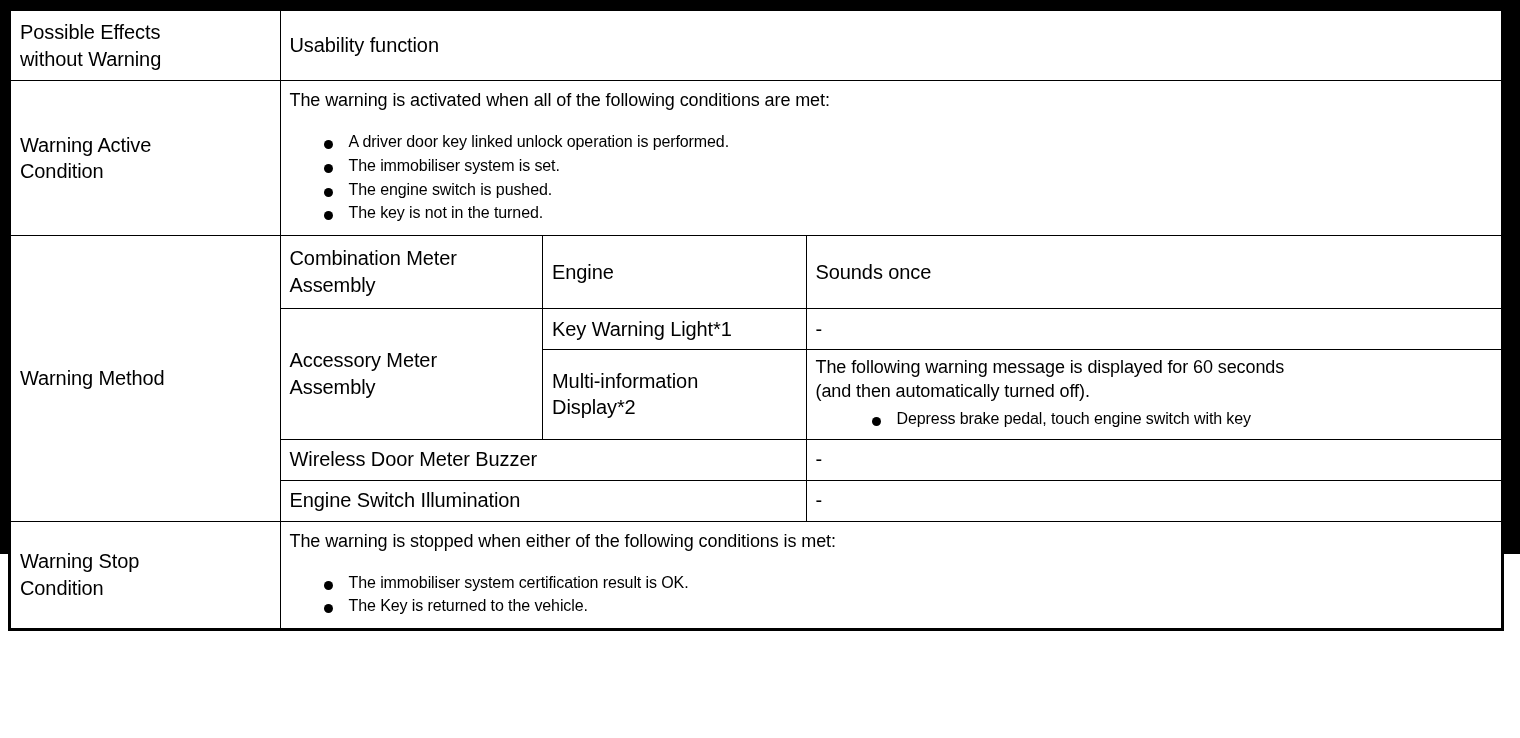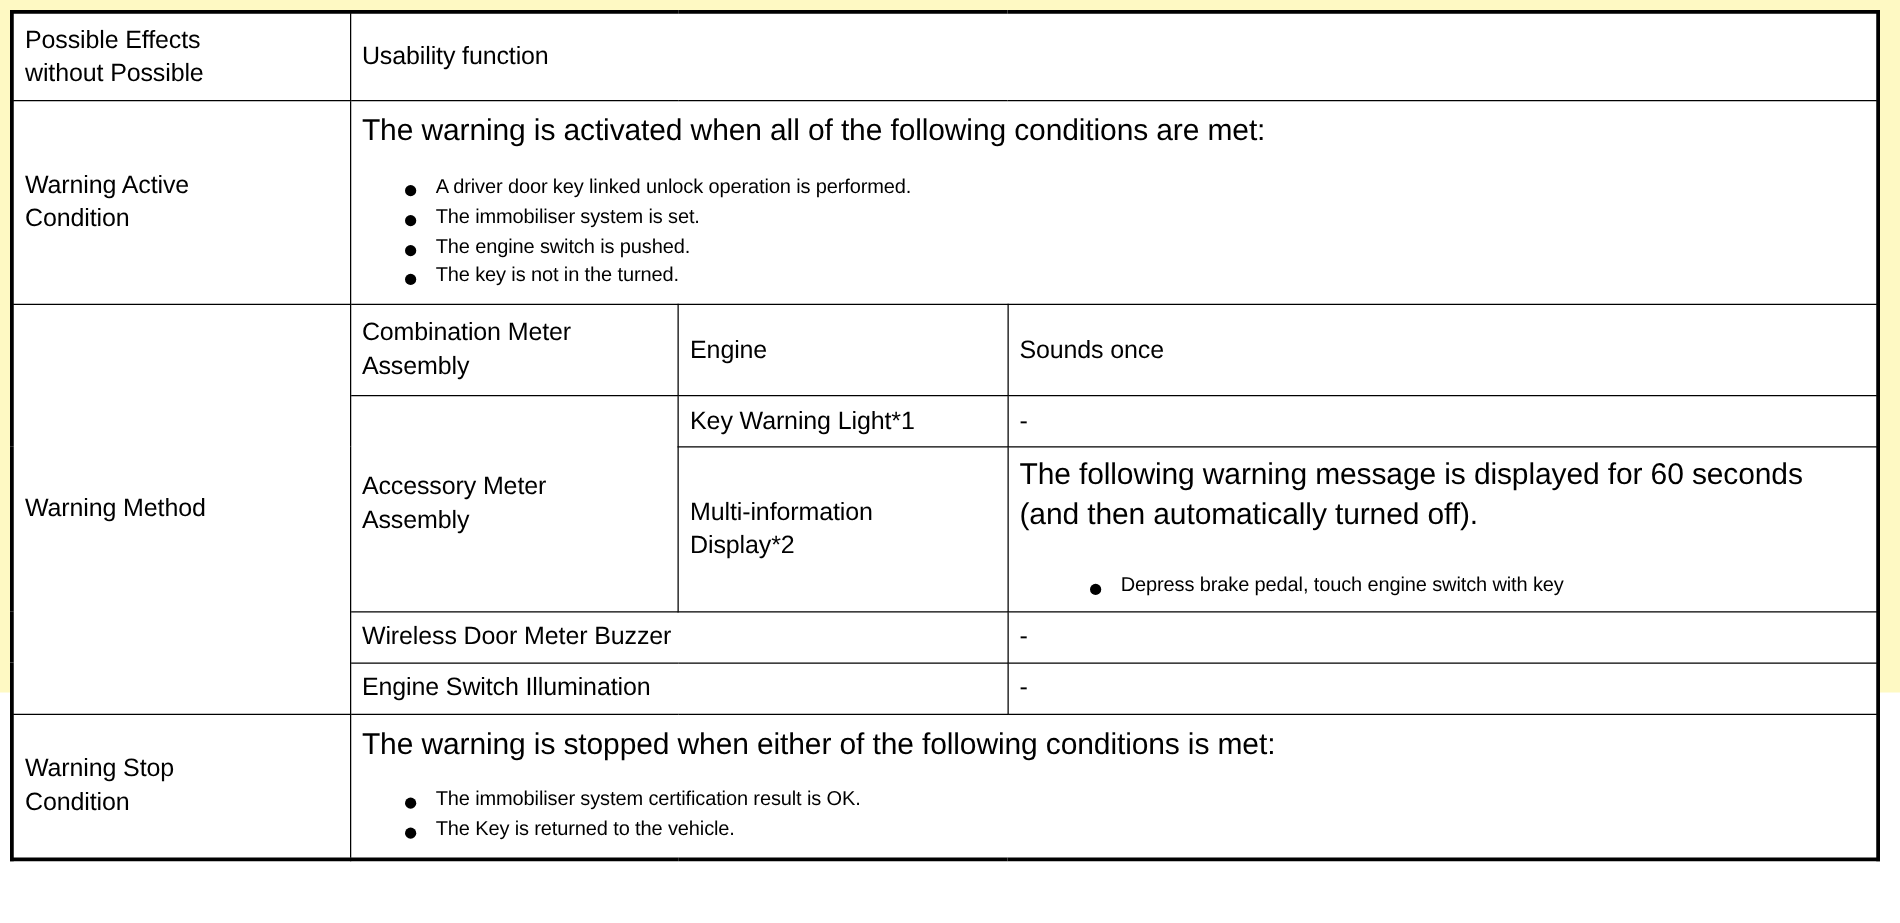--- a/index.html
+++ b/index.html
@@ -12,21 +12,21 @@
     height: 738px;
     font-family: "Liberation Sans", sans-serif;
     color: #000000;
     overflow: hidden;
   }
 
   .sheet {
     position: relative;
     width: 1520px;
     height: 554px;
-    background: #fef9c3;
+    background: #000000;
   }
 
   table.spec-table {
     position: absolute;
     left: 8px;
     top: 8px;
     width: 1496px;
     border-collapse: collapse;
     table-layout: fixed;
     background: #ffffff;
@@ -58,33 +58,33 @@
 
   .rowlabel {
     font-size: 20px;
     line-height: 1.33;
     padding: 8px 10px 8px 9px;
     letter-spacing: -0.1px;
   }
 
   .lead {
     margin: 0;
-    font-size: 24px;
+    font-size: 18px;
     line-height: 1.33;
     letter-spacing: -0.1px;
   }
 
   ul.bullets {
     list-style: none;
     margin: 18px 0 2px 0;
     padding: 0 0 0 34px;
   }
   ul.bullets.inner {
     padding-left: 56px;
-    margin-top: 30px;
+    margin-top: 4px;
     margin-bottom: 2px;
   }
   ul.bullets > li {
     position: relative;
     font-size: 16px;
     line-height: 1.42;
     letter-spacing: -0.1px;
     padding-left: 25px;
     margin: 0 0 1px 0;
   }
@@ -112,21 +112,21 @@
       <col style="width:262px">
       <col style="width:263px">
       <col style="width:695px">
     </colgroup>
     <tbody>
 
       <tr>
         <td class="v-mid">
           <div class="rowlabel">
             <span>Possible Effects</span><br>
-            <span>without Possible</span>
+            <span>without Warning</span>
           </div>
         </td>
         <td class="v-mid" colspan="3">
           <div class="cellpad">Usability function</div>
         </td>
       </tr>
 
       <tr>
         <td class="v-mid">
           <div class="rowlabel">

